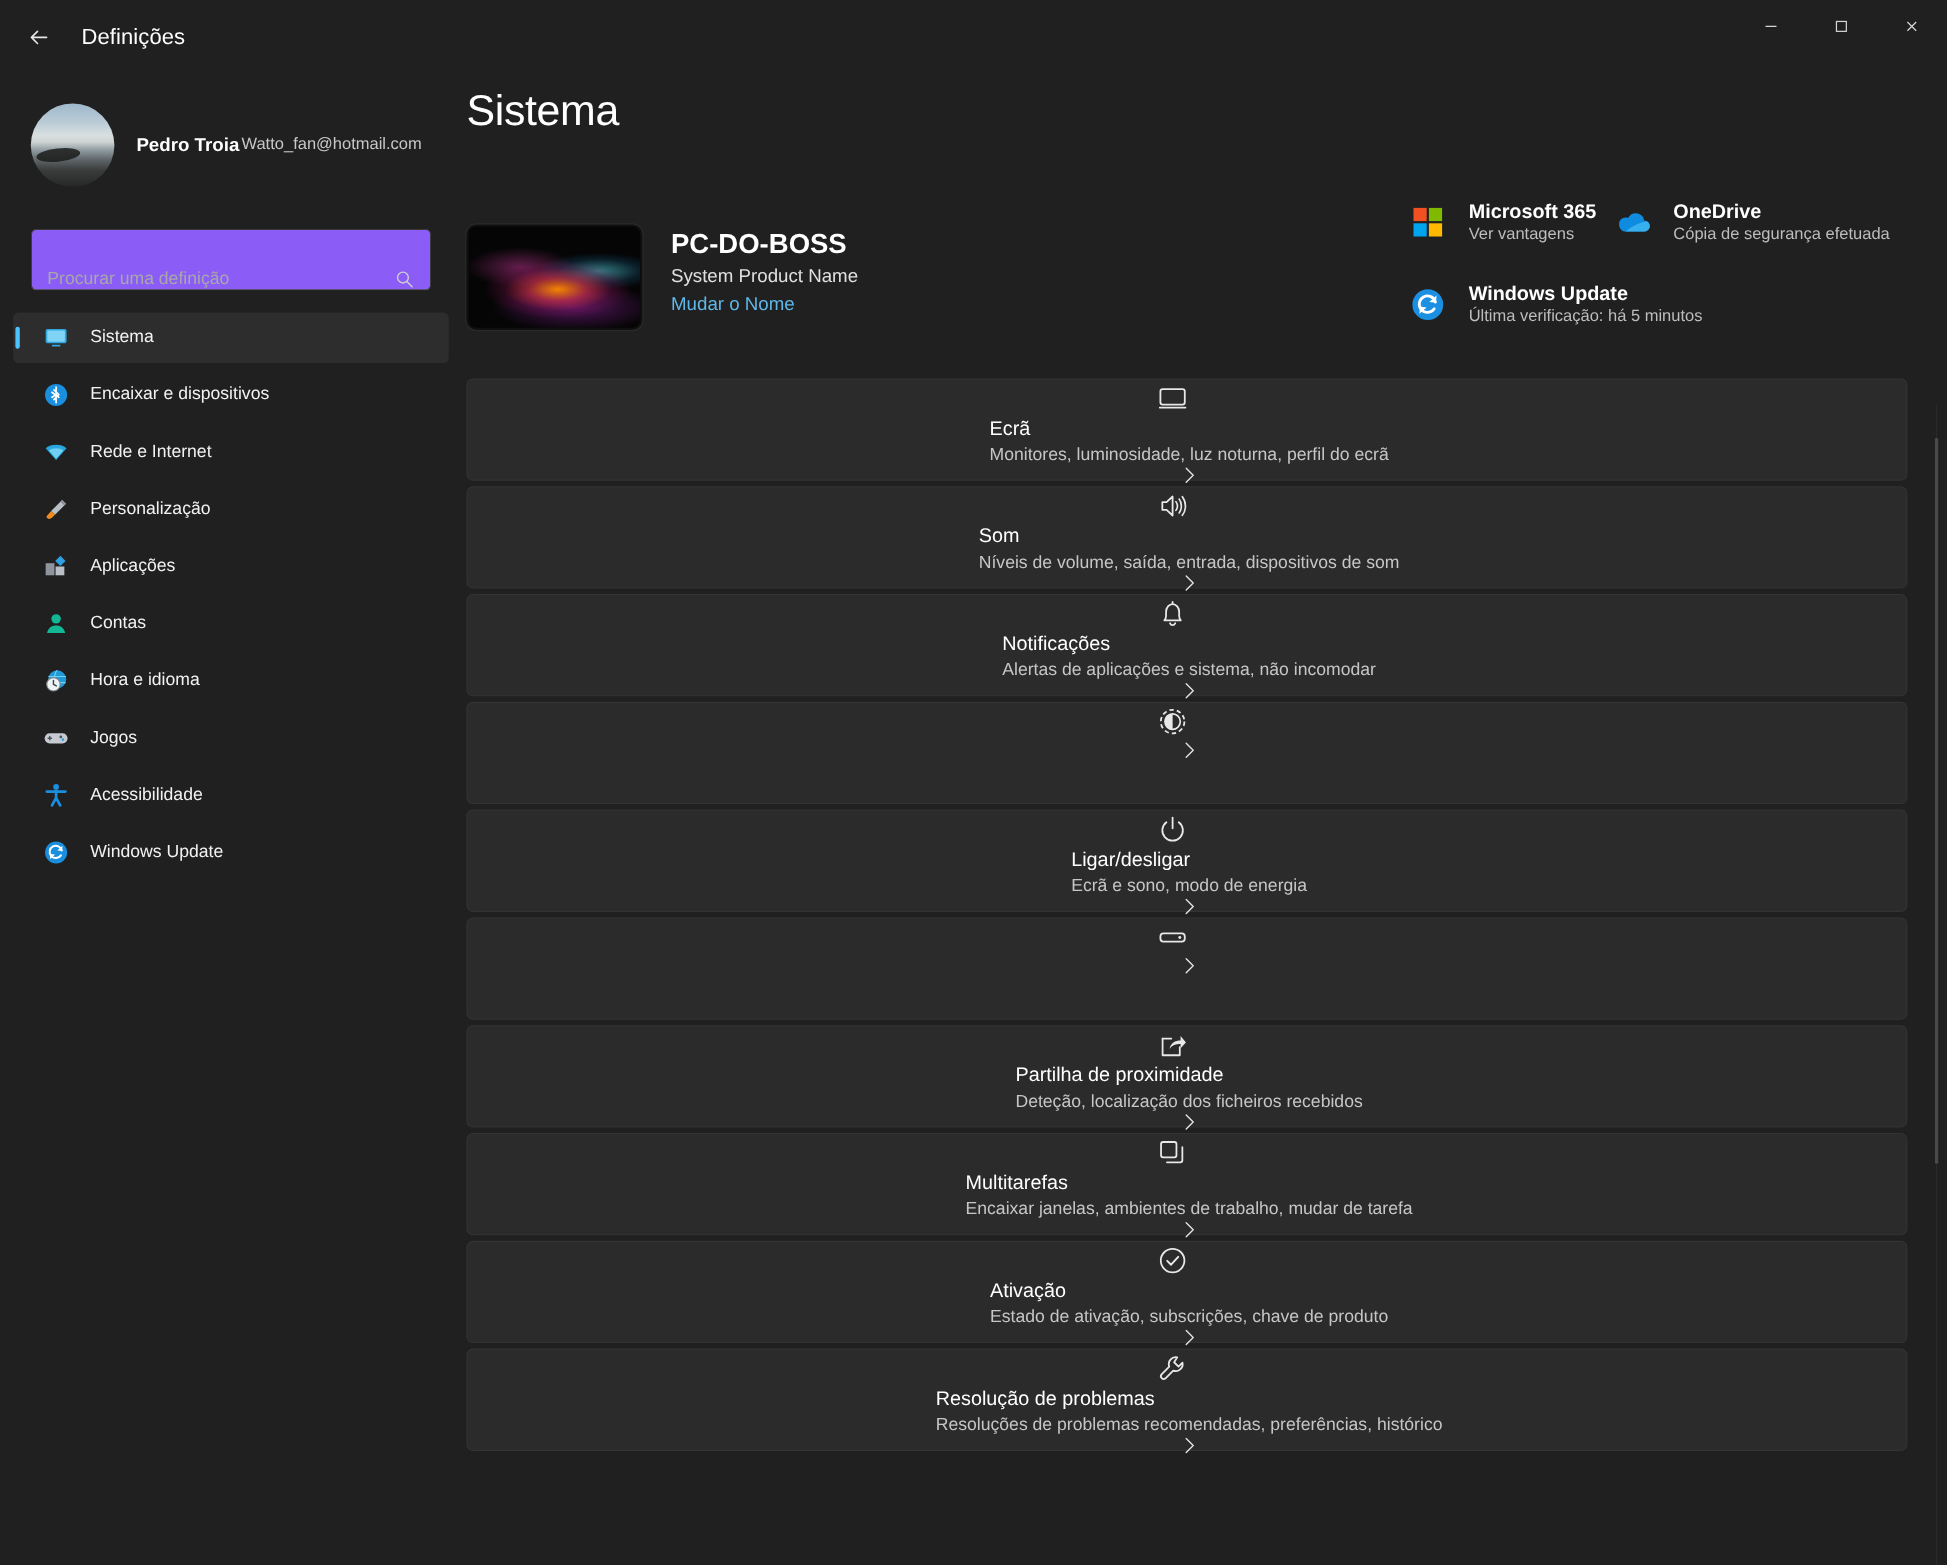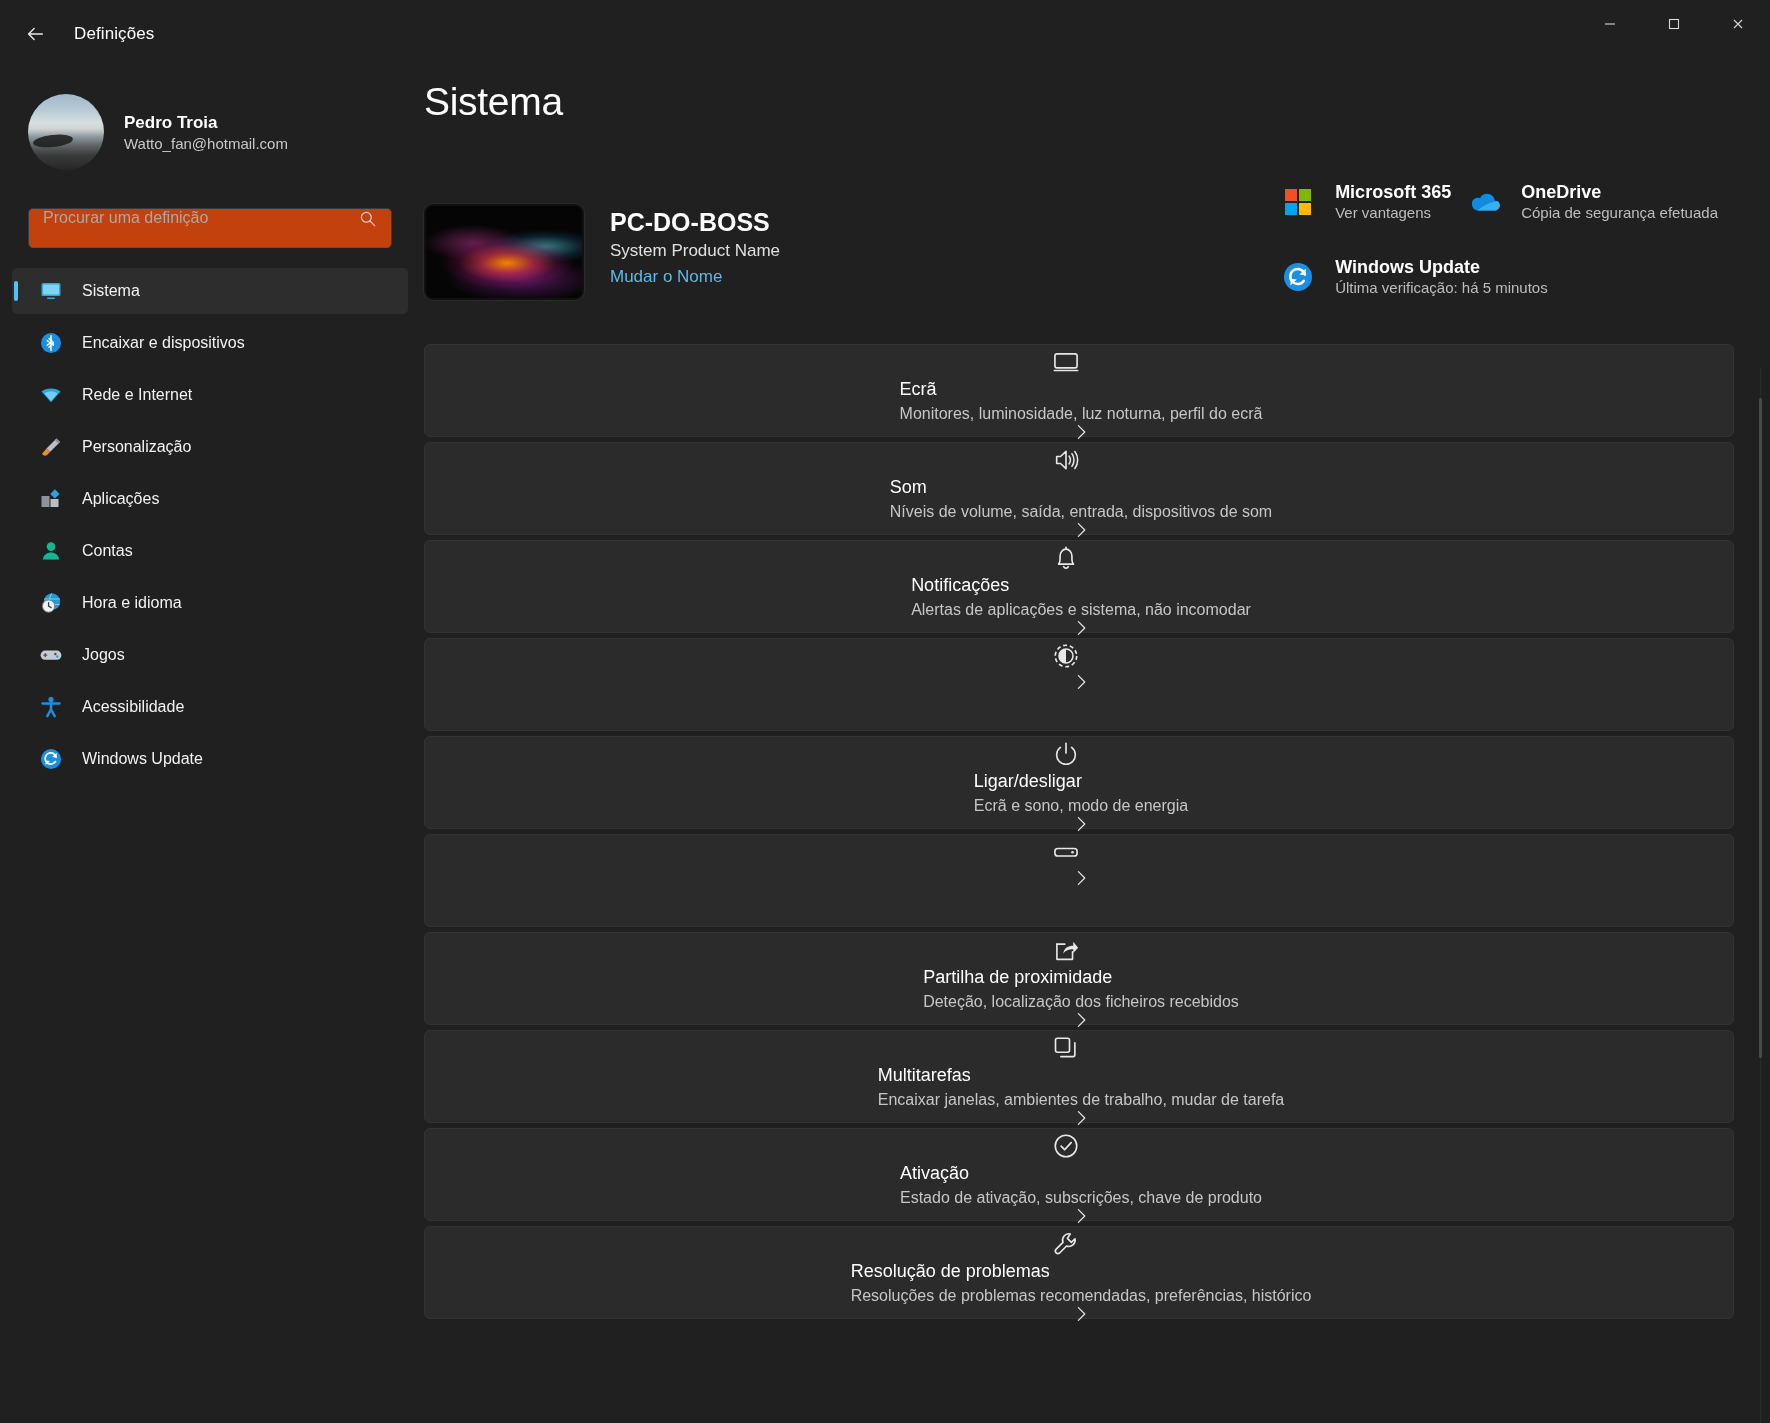--- a/index.html
+++ b/index.html
@@ -28,21 +28,21 @@
   .back-btn {
     width: 42px; height: 42px;
     margin-left: 14px;
     display: flex; align-items: center; justify-content: center;
     border-radius: 5px;
     cursor: pointer;
   }
   .back-arrow { width: 22px; height: 22px; display:block; }
   .app-title {
     margin-left: 18px;
-    font-size: 17px;
+    font-size: 20px;
     color: #ffffff;
     letter-spacing: .1px;
   }
   .wincontrols {
     position: absolute; right: 0; top: 0;
     display: flex; height: 68px;
   }
   .wc {
     width: 64px; height: 48px;
     display: flex; align-items: center; justify-content: center;
@@ -79,32 +79,32 @@
   }
   .avatar::after {
     content:"";
     position:absolute; left:6%; top:54%;
     width: 52%; height: 16%;
     background: #1b1c1a;
     border-radius: 50%;
     transform: rotate(-6deg);
     opacity:.85;
   }
-  .acct-text { display:flex; flex-direction:column; gap:2px; }
+  .acct-text { display:flex; flex-direction:row; gap:2px; }
   .acct-name { font-size: 17px; font-weight: bold; color: #ffffff; }
   .acct-mail { font-size: 15px; color: #c8c8c8; }
 
   .searchwrap {
     margin: 26px 28px 14px 28px;
-    height: 40px;
-    background: #c2410c;
+    height: 56px;
+    background: #8b5cf6;
     border: 1px solid #3a3a3a;
     border-bottom: 1px solid #555;
     border-radius: 5px;
-    display: flex; align-items: flex-start;
+    display: flex; align-items: flex-end;
     padding: 0 14px;
   }
   .searchwrap input {
     flex: 1 1 auto;
     background: transparent;
     border: none; outline: none;
     color: #e8e8e8;
     font-size: 16px;
     font-family: "Liberation Sans", sans-serif;
   }

